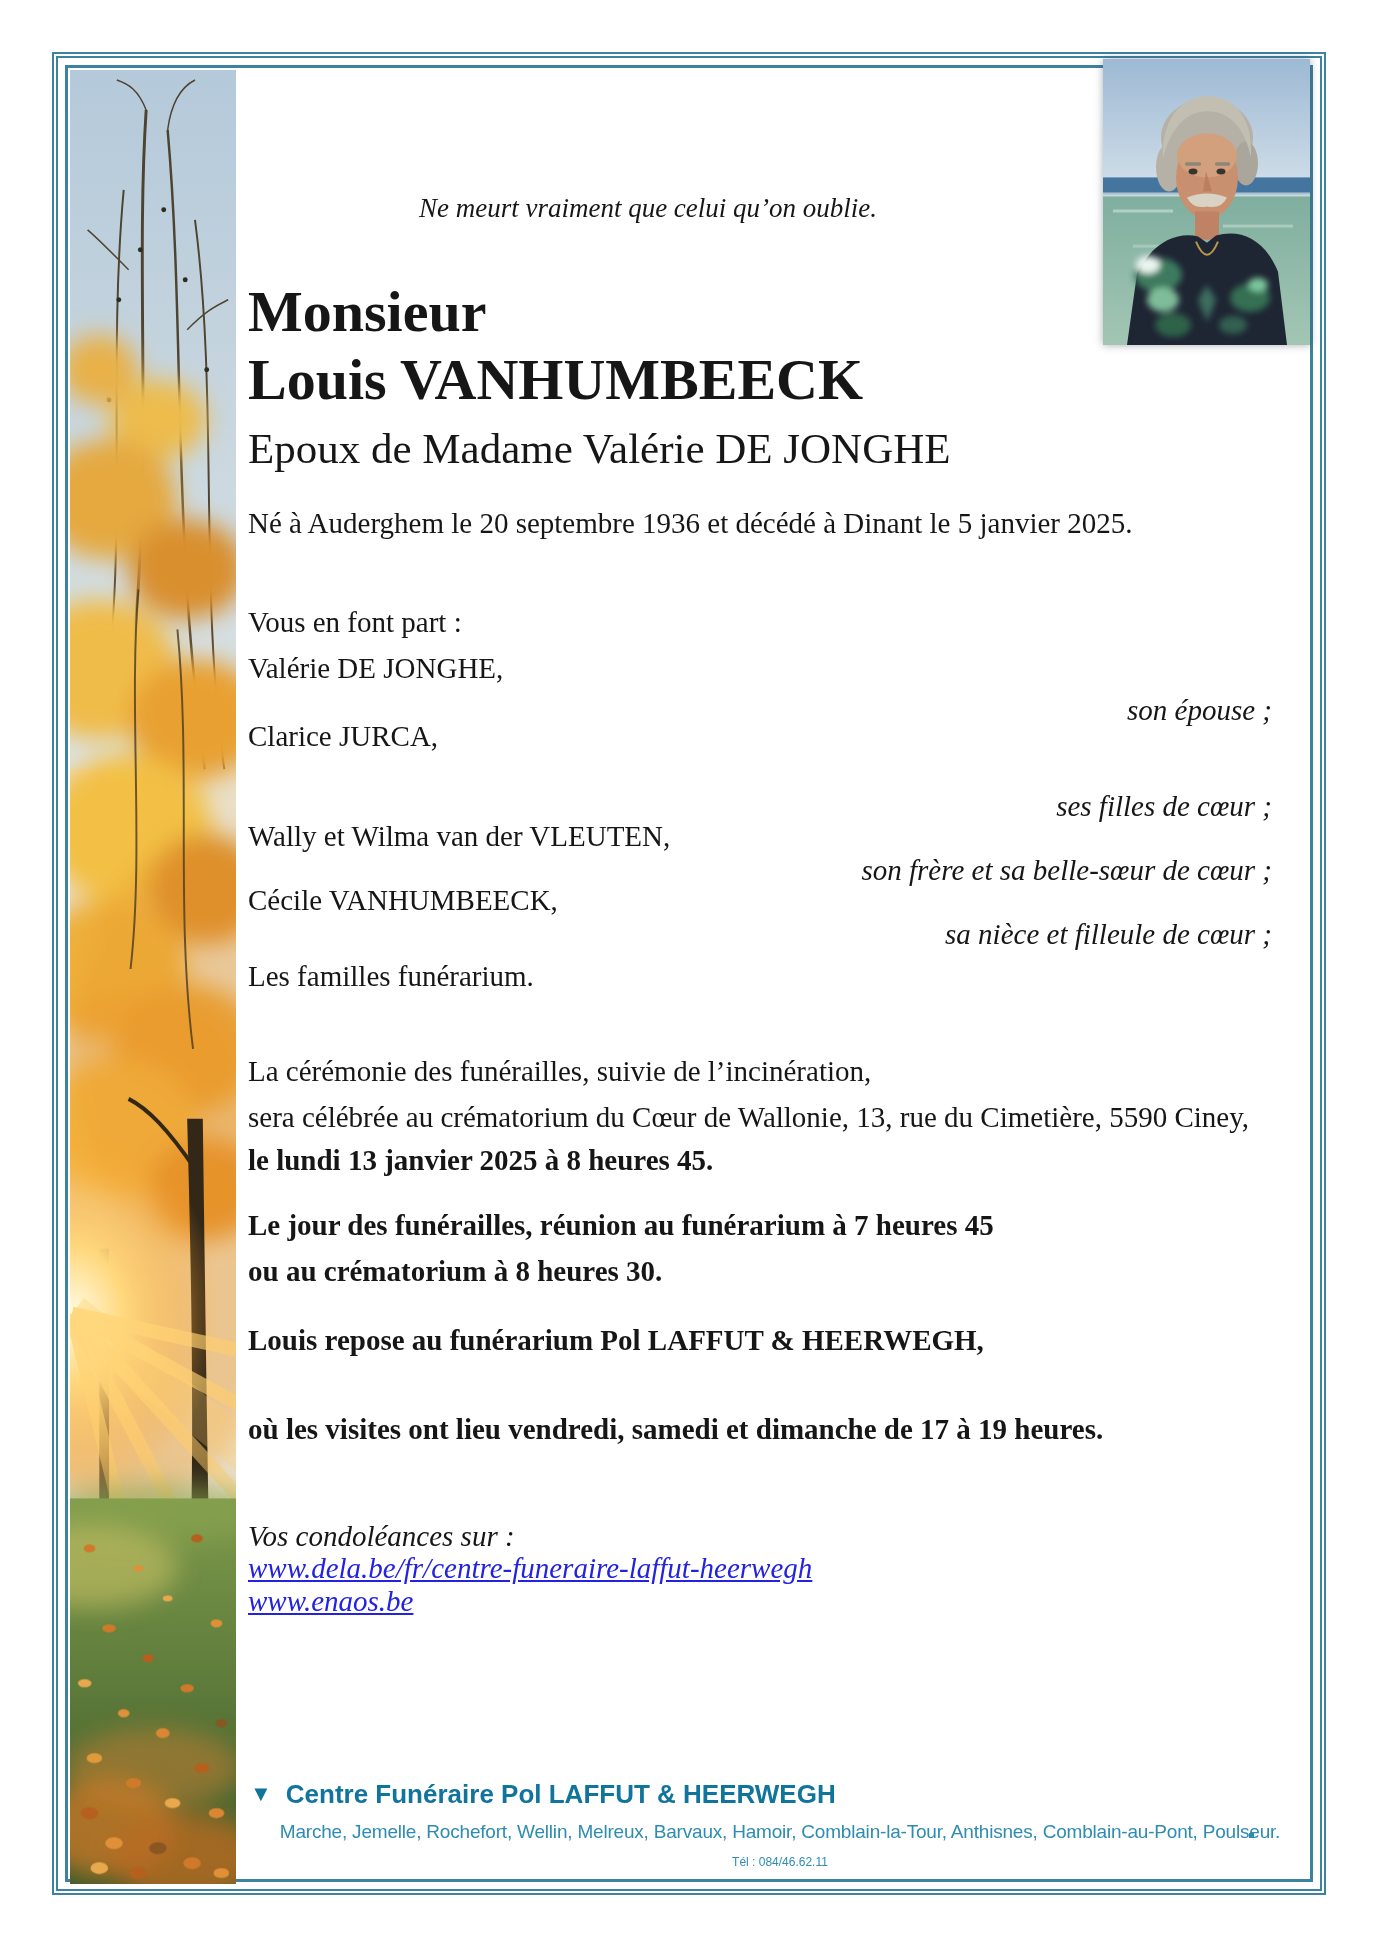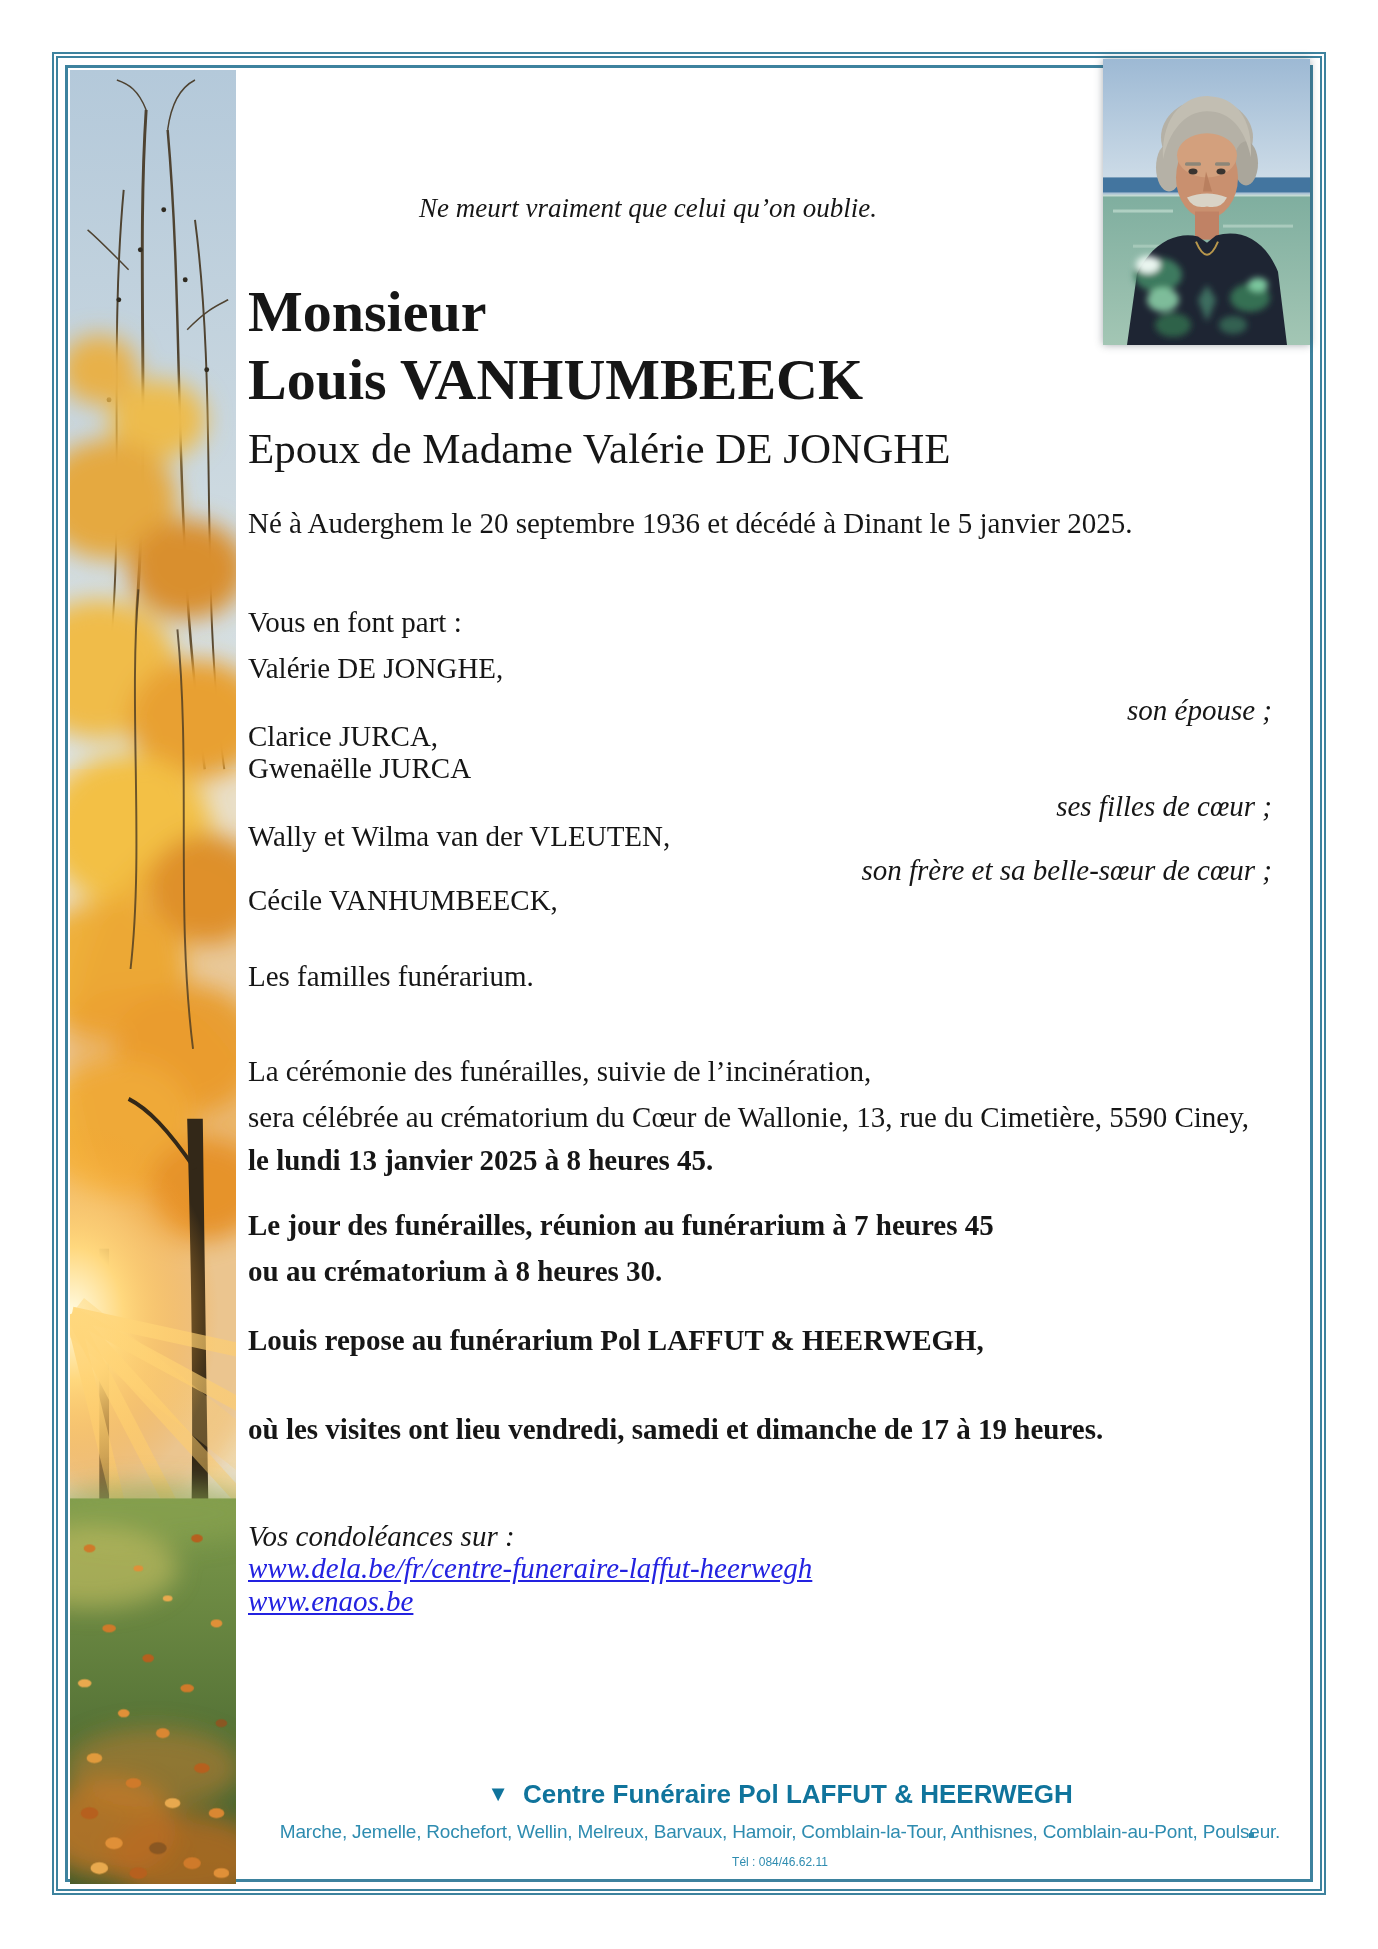--- a/index.html
+++ b/index.html
@@ -29,21 +29,21 @@
   .ln{position:absolute;left:248px;width:1024px;font-size:29px;line-height:36px;white-space:nowrap;}
   .c{text-align:left;}
   .r{text-align:right;font-style:italic;}
   .b{font-weight:bold;}
   .i{font-style:italic;}
   .quote{position:absolute;left:248px;width:800px;text-align:center;font-style:italic;font-size:27px;}
   .t1{font-size:58px;line-height:64px;font-weight:bold;}
   .t2{font-size:43px;line-height:50px;}
   a.doclink{color:var(--link);font-style:italic;text-decoration:underline;}
   
-  .f-head{position:absolute;left:250px;width:1060px;text-align:center;
+  .f-head{position:absolute;left:250px;width:1060px;text-align:left;
     font-family:"Liberation Sans","DejaVu Sans",sans-serif;font-weight:bold;
     font-size:26px;color:var(--teal-dark);white-space:nowrap;}
   .f-head .tri{font-size:22px;vertical-align:2px;margin-right:14px;}
   .f-towns{position:absolute;left:250px;width:1060px;text-align:center;
     font-family:"Liberation Sans","DejaVu Sans",sans-serif;font-size:19px;letter-spacing:-0.2px;
     color:var(--teal);white-space:nowrap;}
   .f-tel{position:absolute;left:250px;width:1060px;text-align:center;
     font-family:"Liberation Sans","DejaVu Sans",sans-serif;font-size:12px;color:var(--teal);}
   .stray{position:absolute;left:1249px;top:1833px;width:5px;height:5px;background:var(--teal);}
 </style>
@@ -228,25 +228,25 @@
 
   <div class="ln c t1" style="top:280px">Monsieur</div>
   <div class="ln c t1" style="top:348px">Louis VANHUMBEECK</div>
   <div class="ln c t2" style="top:424px">Epoux de Madame Valérie DE JONGHE</div>
   <div class="ln c" style="top:505px">Né à Auderghem le 20 septembre 1936 et décédé à Dinant le 5 janvier 2025.</div>
 
   <div class="ln" style="top:604px">Vous en font part :</div>
   <div class="ln" style="top:650px">Valérie DE JONGHE,</div>
   <div class="ln r" style="top:692px">son épouse ;</div>
   <div class="ln" style="top:718px">Clarice JURCA,</div>
-  <div class="ln" style="top:750px">Gwenaëlle JURCA</div>
   <div class="ln r" style="top:788px">ses filles de cœur ;</div>
   <div class="ln" style="top:818px">Wally et Wilma van der VLEUTEN,</div>
   <div class="ln r" style="top:852px">son frère et sa belle-sœur de cœur ;</div>
   <div class="ln" style="top:882px">Cécile VANHUMBEECK,</div>
+  <div class="ln r" style="top:916px">sa nièce et filleule de cœur ;</div>
   <div class="ln" style="top:958px">Les familles funérarium.</div>
 
   <div class="ln c" style="top:1053px">La cérémonie des funérailles, suivie de l’incinération,</div>
   <div class="ln c" style="top:1099px">sera célébrée au crématorium du Cœur de Wallonie, 13, rue du Cimetière, 5590 Ciney,</div>
   <div class="ln c b" style="top:1142px">le lundi 13 janvier 2025 à 8 heures 45.</div>
   <div class="ln c b" style="top:1207px">Le jour des funérailles, réunion au funérarium à 7 heures 45</div>
   <div class="ln c b" style="top:1253px">ou au crématorium à 8 heures 30.</div>
 
   <div class="ln c b" style="top:1322px">Louis repose au funérarium Pol LAFFUT &amp; HEERWEGH,</div>
   <div class="ln c b" style="top:1411px">où les visites ont lieu vendredi, samedi et dimanche de 17 à 19 heures.</div>

